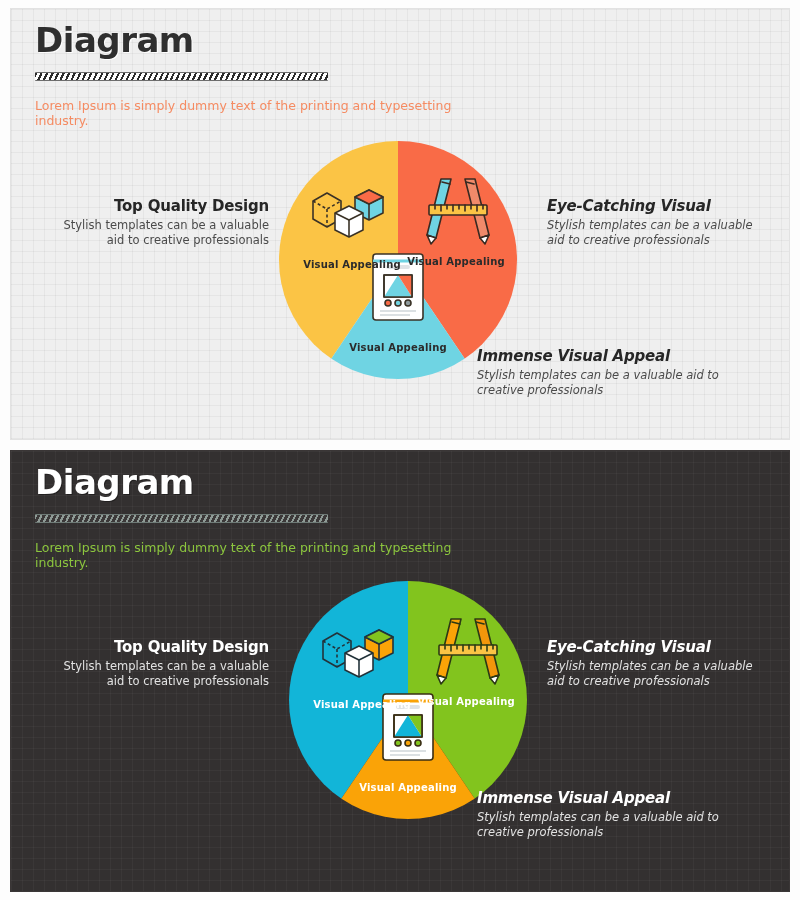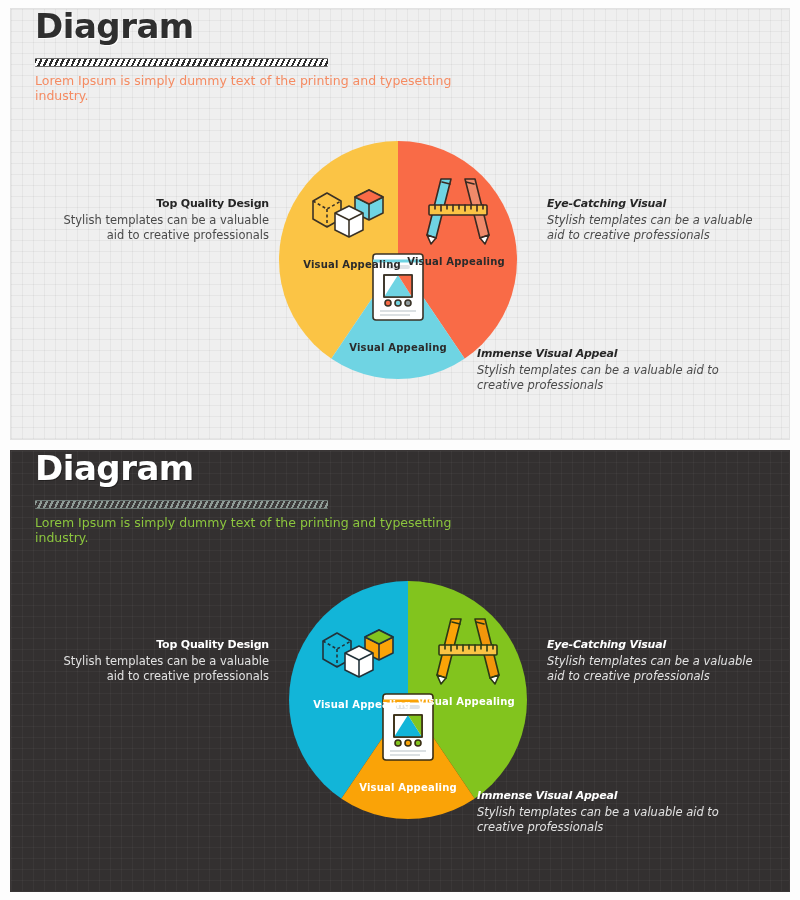--- a/index.html
+++ b/index.html
@@ -26,39 +26,39 @@
     top:450px;height:442px;
     background-color:#333030;
     background-image:
       linear-gradient(to right, rgba(255,255,255,.035) 1px, transparent 1px),
       linear-gradient(to bottom, rgba(255,255,255,.035) 1px, transparent 1px);
     background-size:11px 11px;
     border:1px solid #3a3636;
   }
 
   
-  .hdr{position:absolute;left:24px;top:0;width:470px;}
+  .hdr{position:absolute;left:24px;top:14px;width:470px;}
   .hdr .title{
     font-size:34px;font-weight:bold;letter-spacing:-0.5px;
     line-height:1.05;margin:0;padding:0;
   }
   .light .hdr .title{color:#2f2f2f;text-shadow:1px 1px 0 rgba(255,255,255,.9);}
   .dark  .hdr .title{color:#ffffff;text-shadow:1px 1px 0 rgba(0,0,0,.35);}
   .rule{
     margin-top:13px;height:7px;width:293px;border-radius:1px;
   }
   .light .rule{
     background-image:repeating-linear-gradient(115deg,#2b2b2b 0 2px,#ffffff 2px 5px);
     border-top:1px solid #6d6d6d;border-bottom:1px solid #6d6d6d;
   }
   .dark .rule{
     background-image:repeating-linear-gradient(115deg,#8f9b96 0 2px,#3b3838 2px 5px);
     border-top:1px solid #6f7b77;border-bottom:1px solid #6f7b77;
   }
-  .subtitle{margin-top:6px;font-size:12.5px;line-height:1.2;}
+  .subtitle{margin-top:17px;font-size:12.5px;line-height:1.2;}
   .light .subtitle{color:#f58b62;}
   .dark  .subtitle{color:#8cc63e;}
 
   
   .chartwrap{position:absolute;left:0;top:0;width:780px;height:100%;}
   .pie{position:absolute;width:238px;height:238px;border-radius:50%;overflow:hidden;}
   .light .pie{left:268px;top:132px;}
   .dark  .pie{left:278px;top:580px;}
 
   .slice{position:absolute;left:0;top:0;width:100%;height:100%;}
@@ -77,21 +77,21 @@
   .wl-right {right:6px; top:115px;width:110px;}
   .wl-bottom{left:50%;transform:translateX(-50%);bottom:26px;width:130px;}
 
   .ico{position:absolute;}
   .ico-left  {left:30px;top:42px;}
   .ico-right {right:22px;top:32px;}
   .ico-bottom{left:50%;transform:translateX(-50%);bottom:52px;}
 
   
   .txt{position:absolute;}
-  .txt .h{font-size:11px;font-weight:bold;line-height:1.2;margin-bottom:3px;letter-spacing:-.2px;}
+  .txt .h{font-size:15px;font-weight:bold;line-height:1.2;margin-bottom:3px;letter-spacing:-.2px;}
   .txt .p{font-size:11.5px;line-height:1.28;}
   .light .txt .h{color:#262626;}
   .light .txt .p{color:#4a4a4a;}
   .dark  .txt .h{color:#ffffff;}
   .dark  .txt .p{color:#e2e2e2;}
   .txt.right-align{text-align:right;}
   .txt.left-align{text-align:left;font-style:italic;}
 
   .light .t-topq{left:44px;top:188px;width:214px;}
   .light .t-eye {left:536px;top:188px;width:216px;}

